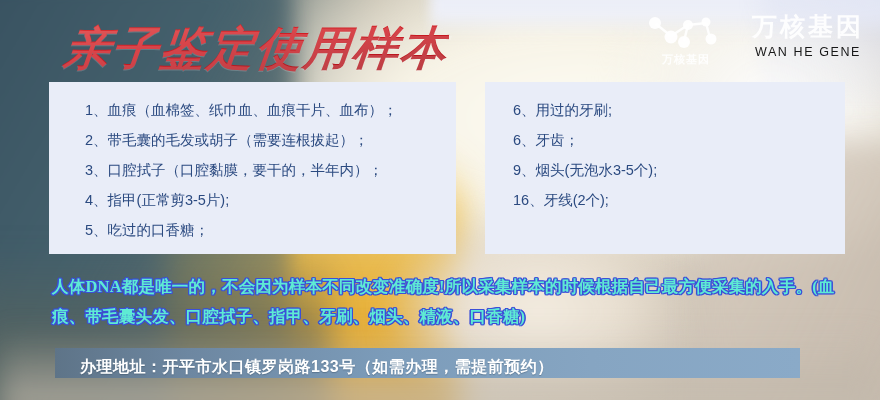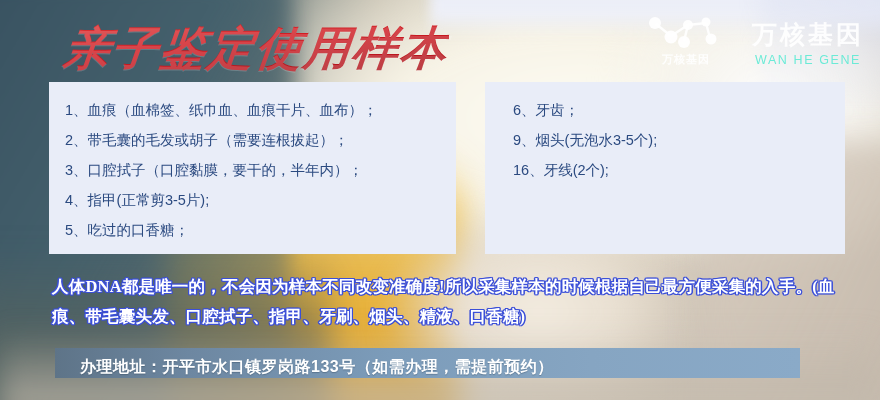--- a/index.html
+++ b/index.html
@@ -68,32 +68,32 @@
     filter:blur(10px);
   }
   .bg-bottomwash{
     left:0;top:330px;width:880px;height:90px;
     background:linear-gradient(180deg,rgba(186,178,166,0) 0%,rgba(190,181,168,0.55) 60%,rgba(196,187,174,0.8) 100%);
     filter:blur(14px);
   }
 
   
   .logo{
-    position:absolute;right:16px;top:14px;display:flex;align-items:flex-end;gap:30px;z-index:6;
+    position:absolute;right:16px;top:14px;display:flex;align-items:flex-start;gap:30px;z-index:6;
   }
   .logo-mark{position:relative;width:78px;height:52px;}
   .logo-mark svg{position:absolute;left:0;top:-2px;}
   .logo-mark-text{
     position:absolute;left:6px;bottom:-1px;width:72px;text-align:center;
     color:#ffffff;font-size:11px;font-weight:bold;letter-spacing:1px;
     opacity:.92;
   }
   .logo-words{display:flex;flex-direction:column;align-items:center;line-height:1;}
   .logo-cn{color:#ffffff;font-size:25px;font-weight:bold;letter-spacing:3px;opacity:.95;}
-  .logo-en{color:#5eead4;font-size:12.5px;letter-spacing:1.6px;margin-top:7px;opacity:.9;}
+  .logo-en{color:#000000;font-size:12.5px;letter-spacing:1.6px;margin-top:7px;opacity:.9;}
 
   
   .title{
     position:absolute;left:64px;top:18px;z-index:6;
     font-family:"Liberation Serif","DejaVu Serif",serif;
     font-size:46px;font-weight:bold;font-style:italic;
     letter-spacing:2px;
     color:#c0161f;
     background:linear-gradient(175deg,#e03a3a 0%,#cf1b22 40%,#a3121a 100%);
     -webkit-background-clip:text;background-clip:text;
@@ -112,30 +112,30 @@
   #card-right{left:485px;width:360px;}
   .card ul{list-style:none;margin:0;padding:0;}
   .card li{
     color:#2b4a80;
     font-size:14.5px;
     line-height:1;
     white-space:nowrap;
     font-family:"Liberation Sans","DejaVu Sans",sans-serif;
   }
   #card-left ul{padding:21px 0 0 16px;}
-  #card-left li{margin-bottom:15.5px;}
+  #card-left li{margin-bottom:15.5px;margin-left:20px;}
   #card-right ul{padding:21px 0 0 28px;}
   #card-right li{margin-bottom:15.5px;}
 
   
   .para{
     position:absolute;left:52px;top:272px;width:790px;z-index:6;
     font-family:"Liberation Serif","DejaVu Serif",serif;
     font-size:16.5px;font-weight:bold;line-height:30px;
-    color:#ffffff;
+    color:#5eead4;
     text-shadow:
       -1px -1px 0 #3b4fd8, 1px -1px 0 #3b4fd8,
       -1px  1px 0 #3b4fd8, 1px  1px 0 #3b4fd8,
       -1.4px 0 0 #3b4fd8, 1.4px 0 0 #3b4fd8,
       0 -1.4px 0 #3b4fd8, 0 1.4px 0 #3b4fd8;
     letter-spacing:0.2px;
   }
 
   
   .addr{
@@ -204,20 +204,21 @@
       <li>1、血痕（血棉签、纸巾血、血痕干片、血布）；</li>
       <li>2、带毛囊的毛发或胡子（需要连根拔起）；</li>
       <li>3、口腔拭子（口腔黏膜，要干的，半年内）；</li>
       <li>4、指甲(正常剪3-5片);</li>
       <li>5、吃过的口香糖；</li>
     </ul>
   </div>
 
   <div class="card" id="card-right">
     <ul>
+      <li>6、用过的牙刷;</li>
       <li>6、牙齿；</li>
       <li>9、烟头(无泡水3-5个);</li>
       <li>16、牙线(2个);</li>
     </ul>
   </div>
 
   <div class="para">人体DNA都是唯一的，不会因为样本不同改变准确度!所以采集样本的时候根据自己最方便采集的入手。(血痕、带毛囊头发、口腔拭子、指甲、牙刷、烟头、精液、口香糖)</div>
 
   <div class="addr">
     <div class="addr-text">办理地址：开平市水口镇罗岗路133号（如需办理，需提前预约）</div>

